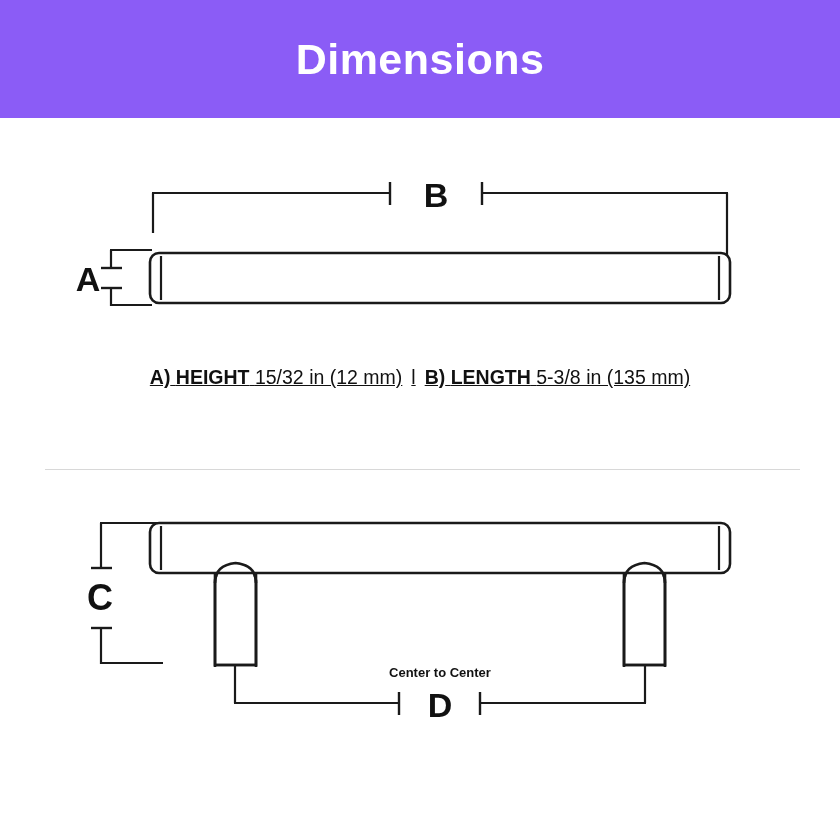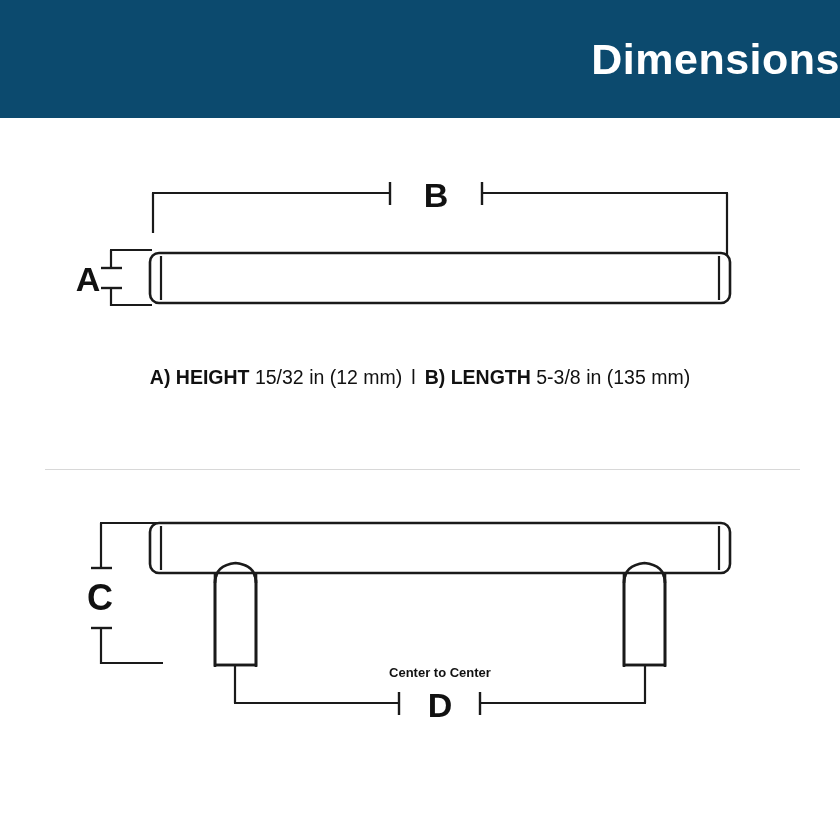--- a/index.html
+++ b/index.html
@@ -32,38 +32,39 @@
 
   
   .caption{
     position:absolute;
     left:0;width:840px;
     text-align:center;
     font-size:19.5px;
     color:#111111;
     white-space:nowrap;
     line-height:1;
+    text-decoration:underline;
   }
   .caption .b{font-weight:bold;}
   .caption .v{font-weight:normal;}
   .caption .sep{font-weight:normal;padding:0 9px;}
   #caption-top{top:368px;}
   #caption-bottom{top:769px;font-size:19.5px;}
 
   .divider{
     position:absolute;left:45px;top:469px;width:755px;height:1px;
     background:#d8d8d8;
   }
 </style>
 </head>
 <body>
 
 <div class="page">
 
-  <div class="header" style="background: #0c4a6e; justify-content: flex-end;">
+  <div class="header" style="background: #8b5cf6;">
     <div class="header-title" style="color: rgb(255, 255, 255);">Dimensions</div>
   </div>
 
   <svg class="canvas" width="840" height="840" viewBox="0 0 840 840">
 
     <g>
 
       <line x1="153" y1="193" x2="153" y2="233" stroke="#1a1a1a" stroke-width="2.2"></line>
 
       <line x1="152" y1="193" x2="390" y2="193" stroke="#1a1a1a" stroke-width="2.2"></line>

